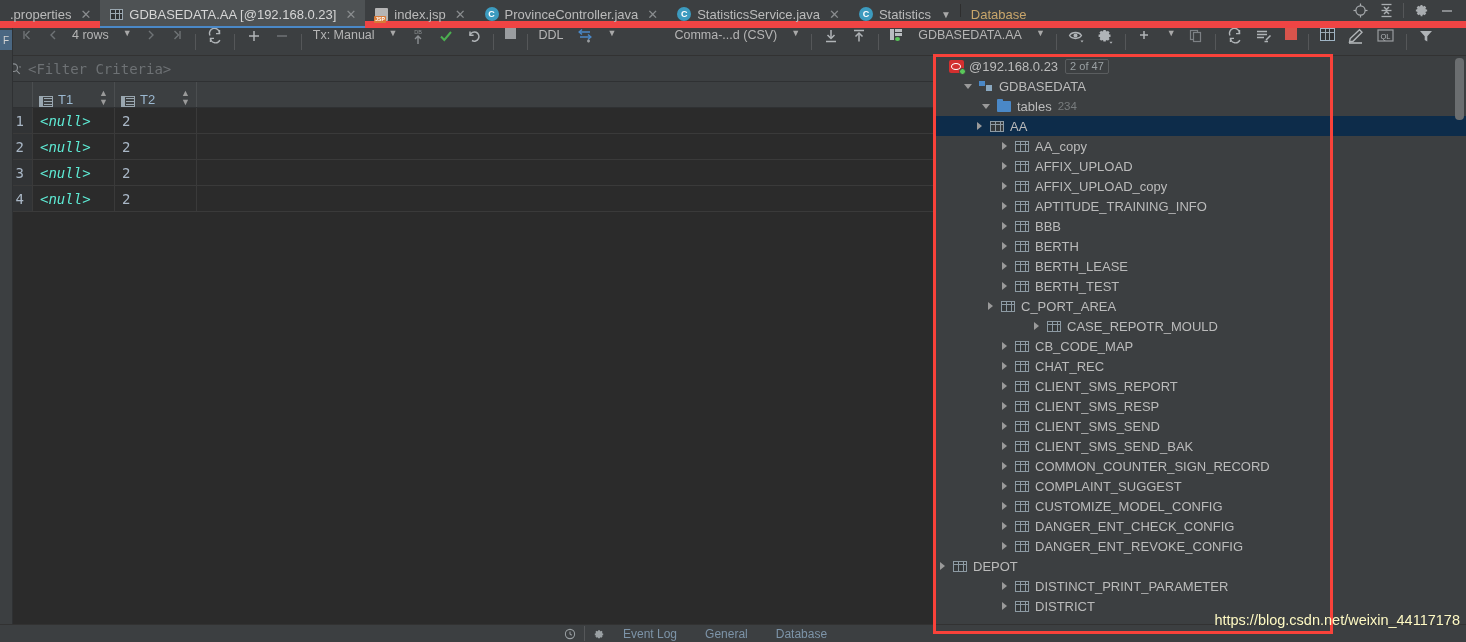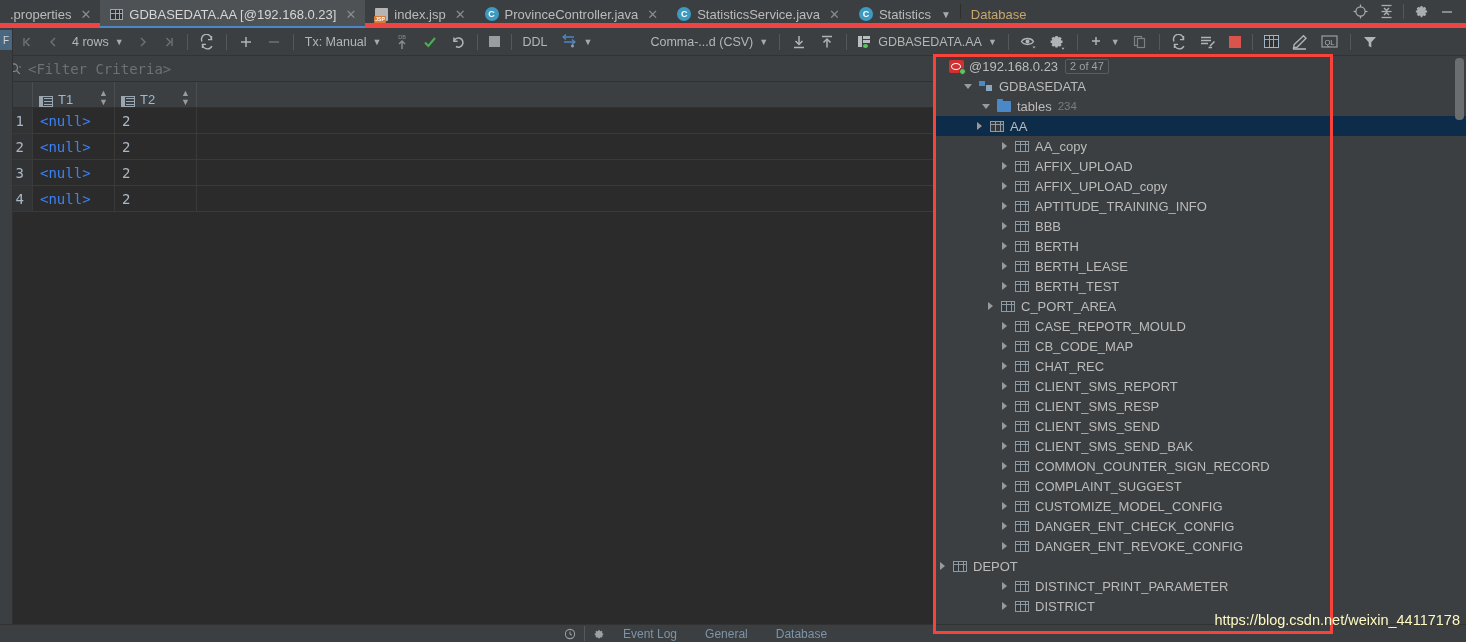--- a/index.html
+++ b/index.html
@@ -10,21 +10,21 @@
     background: #3c3f41;
     font-family: "Liberation Sans", sans-serif;
     -webkit-font-smoothing: antialiased;
   }
   #root { position: relative; width: 1466px; height: 642px; background: #3c3f41; }
 
   
   .tabbar {
     position: absolute; left: 0; top: 0; width: 1466px; height: 28px;
     background: #3c3f41; display: flex; align-items: stretch;
-    border-bottom: 5px solid #ef4444;
+    border-bottom: 7px solid #ef4444;
     justify-content: center;
   }
   .tab {
     display: flex; align-items: center; gap: 6px;
     padding: 0 9px 0 10px; height: 28px;
     font-size: 13px; color: #bbbbbb; white-space: nowrap;
     position: relative; cursor: default;
   }
   .tab.partial { padding-left: 2px; }
   .tab.active { background: #4e5254; color: #d6d6d6; }
@@ -65,21 +65,21 @@
   .tbtn { width: 26px; height: 28px; display: flex; align-items: center; justify-content: center; color: #a9adb0; }
   .vsep { width: 1px; height: 15px; background: #555759; margin: 0 4px; }
 
   
   .toolbar {
     position: absolute; left: 0; top: 28px; width: 1466px; height: 28px;
     background: #3c3f41; display: flex; align-items: center;
     border-bottom: 1px solid #323232;
   }
   .tb-item {
-    display: flex; align-items: center; gap: 4px;
+    display: flex; gap: 12px;
     height: 28px; padding: 0 6px; color: #b5b5b5; font-size: 12.5px; white-space: nowrap;
   }
   .tb-sep { width: 1px; height: 16px; background: #555759; margin: 0 5px; flex: none; }
   .caret { font-size: 9px; color: #a9a9a9; margin-left: 2px; }
 
   
   .gridpane { position: absolute; left: 0; top: 56px; width: 933px; height: 568px; background: #2b2b2b; }
   .filterbar {
     height: 26px; background: #3c3f41; display: flex; align-items: center;
     padding-left: 8px; gap: 6px; border-bottom: 1px solid #2f3133;
@@ -102,21 +102,21 @@
     width: 33px; background: #313335; color: #a9b7c6; font-size: 14px;
     display: flex; align-items: center; justify-content: flex-end; padding-right: 8px;
     font-family: "DejaVu Sans Mono", "Liberation Mono", monospace;
     border-right: 1px solid #3a3a3a;
   }
   .cell {
     width: 82px; display: flex; align-items: center; padding: 0 7px;
     font-size: 14px; color: #a9b7c6; border-right: 1px solid #3a3a3a;
     font-family: "DejaVu Sans Mono", "Liberation Mono", monospace;
   }
-  .cell.null { color: #3b82f6; }
+  .cell.null { color: #5eead4; font-style: italic; }
   .grid-rest { flex: 1; }
   .gridbody { position: relative; }
 
   
   .treepane {
     position: absolute; left: 933px; top: 56px; width: 533px; height: 568px;
     background: #3c3f41; overflow: hidden;
   }
   .tree { position: absolute; left: 0; top: 0; right: 0; }
   .tnode {
@@ -670,21 +670,21 @@
       </div>
       <div class="tnode" style="padding-left:48px">
         <span class="tw">
             <span class="arrow-r"></span>
           </span>
         <span class="tico">
             <span class="ic-table"></span>
           </span>
         <span class="tlabel">C_PORT_AREA</span>
       </div>
-      <div class="tnode" style="padding-left:62px">
+      <div class="tnode" style="padding-left:94px">
         <span class="tw">
             <span class="arrow-r"></span>
           </span>
         <span class="tico">
             <span class="ic-table"></span>
           </span>
         <span class="tlabel">CASE_REPOTR_MOULD</span>
       </div>
       <div class="tnode" style="padding-left:62px">
         <span class="tw">

